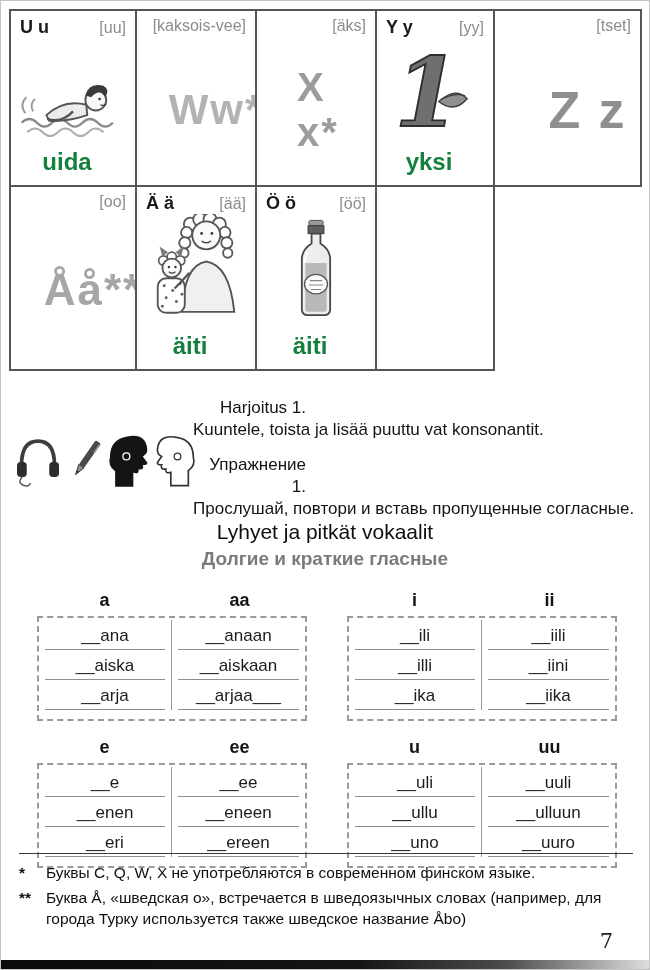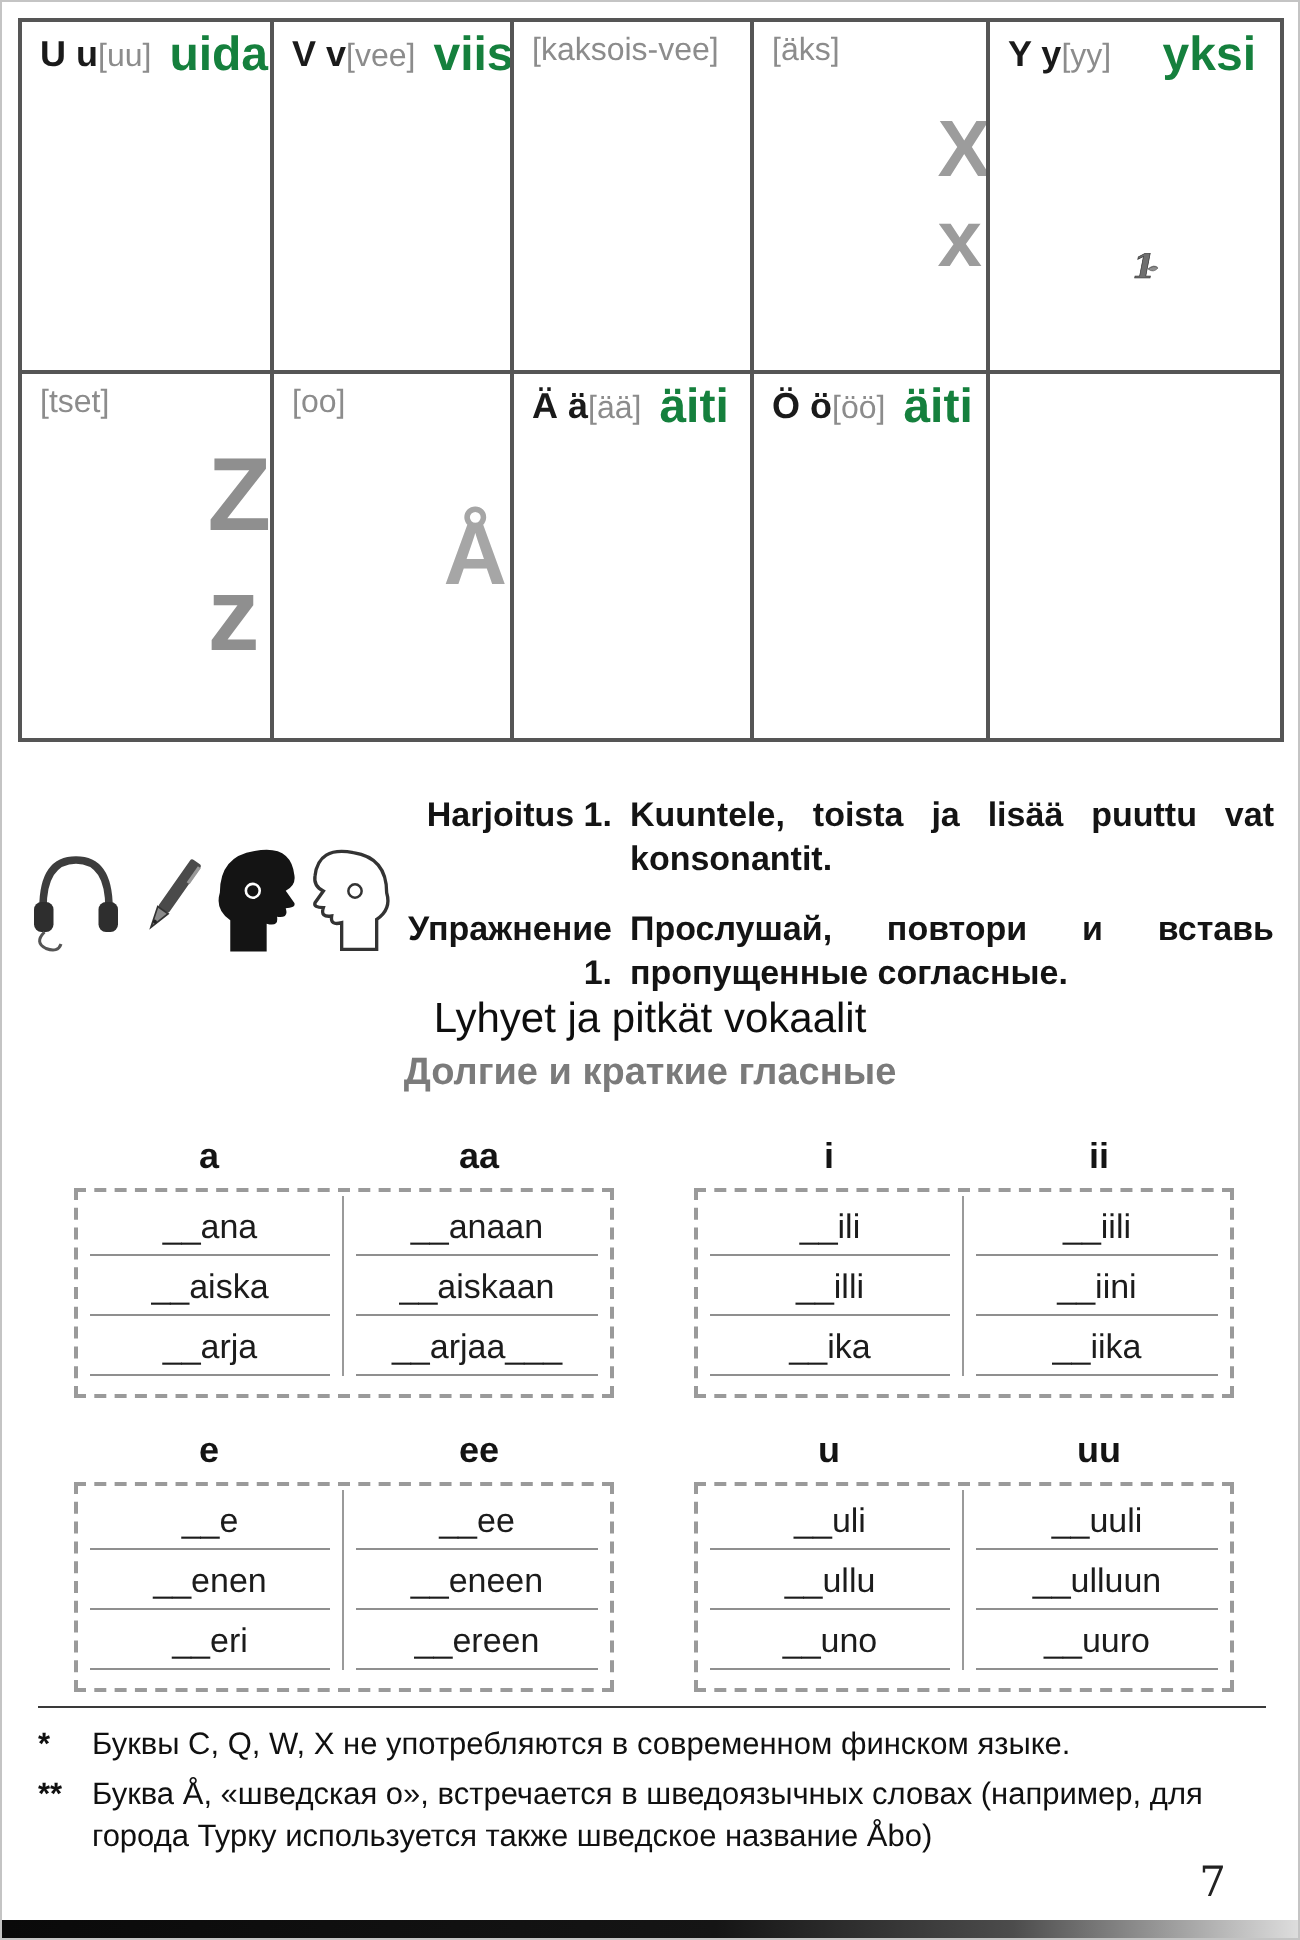--- a/index.html
+++ b/index.html
@@ -5,39 +5,39 @@
   html,body{margin:0;padding:0;background:#e9e9e9;}
   .page{position:relative;width:650px;height:970px;background:#fff;border:1px solid #c4c4c4;
         box-sizing:border-box;font-family:"Liberation Sans",sans-serif;color:#141414;overflow:hidden;}
 
   
   .alpha-table{margin:8px 8px 0 8px;width:633px;box-sizing:border-box;
     border-top:2px solid #555;border-left:2px solid #555;
     display:grid;grid-template-columns:126px 120px 120px 118px auto;
     grid-template-rows:176px 184px;}
   .acell{border-right:2px solid #555;border-bottom:2px solid #555;box-sizing:border-box;
-    display:flex;overflow:hidden;}
+    display:flex;flex-direction:column;overflow:hidden;}
   .chead{display:flex;justify-content:space-between;align-items:baseline;padding:6px 9px 0 9px;}
   .letters{font-weight:bold;font-size:18px;color:#1a1a1a;white-space:pre;}
   .pron{color:#8c8c8c;font-size:16px;margin-left:auto;white-space:nowrap;}
   .bigletters{flex:1;display:flex;align-items:center;justify-content:center;
     font-weight:bold;letter-spacing:2px;padding-left:40px;}
   .sz-w{font-size:42px;color:#b3b3b3;}
   .sz-x{font-size:40px;color:#9c9c9c;}
   .sz-z{font-size:52px;color:#8f8f8f;}
   .sz-aa{font-size:44px;color:#a6a6a6;}
   .illu{flex:1;display:flex;align-items:flex-end;justify-content:center;overflow:hidden;}
   .word{text-align:center;font-weight:bold;font-size:24px;padding:3px 12px 9px 0;color:#15803d;}
 
   
   .exercise{display:flex;margin:26px 12px 0 10px;}
   .ex-icons{width:182px;flex-shrink:0;display:flex;align-items:center;}
   .ex-icons > span{display:inline-flex;}
   .ex-text{flex:1;display:flex;flex-direction:column;gap:13px;}
-  .ex-line{display:flex;font-size:17px;font-weight:bold;line-height:1.3;}
+  .ex-line{display:flex;font-size:17px;font-weight:normal;line-height:1.3;flex-direction:column;}
   .ex-label{width:122px;flex-shrink:0;text-align:right;padding-right:9px;box-sizing:border-box;}
   .ex-body{flex:1;text-align:justify;}
 
   
   .vowel-title{text-align:center;font-size:21px;font-weight:normal;color:#0e0e0e;}
   .vowel-sub{text-align:center;margin-top:4px;font-size:19px;font-weight:bold;color:#7b7b7b;}
   .vgrid{margin:20px 32px 0 36px;display:grid;grid-template-columns:1fr 1fr;column-gap:40px;row-gap:16px;}
   .vheads{display:grid;grid-template-columns:1fr 1fr;font-weight:bold;font-size:18px;text-align:center;margin-bottom:5px;}
   .vbox{border:2px dashed #9a9a9a;padding:2px 0 9px 0;}
   .vrow{display:grid;grid-template-columns:1fr 1fr;}
@@ -76,32 +76,20 @@
           <path d="M60 40 Q48 53 33 48" stroke="#555" stroke-width="2.5" fill="none"></path>
           <circle cx="84" cy="28" r="11" fill="#f7f7f7" stroke="#555" stroke-width="2"></circle>
           <path d="M73 23 Q77 9 92 13 Q99 17 94 25 Q88 15 79 25 Z" fill="#3a3a3a"></path>
           <circle cx="88" cy="27" r="1.4" fill="#333"></circle>
           <path d="M89 33 q4 2 6 -1" stroke="#333" stroke-width="1.3" fill="none"></path>
         </svg>
       </div>
       <div class="word">uida</div>
     </div>
 
-    <div class="acell">
-      <div class="chead">
-        <span class="letters">V v</span>
-        <span class="pron">[vee]</span>
-      </div>
-      <div class="illu">
-        <svg width="86" height="104" viewBox="0 0 90 110">
-          <text x="46" y="88" text-anchor="middle" font-family="DejaVu Serif, serif" font-size="96" font-weight="bold" font-style="italic" fill="#9c9c9c" stroke="#333" stroke-width="2">5</text>
-        </svg>
-      </div>
-      <div class="word">viisi</div>
-    </div>
 
     <div class="acell">
       <div class="chead">
         <span class="letters"></span>
         <span class="pron">[kaksois-vee]</span>
       </div>
       <div class="bigletters sz-w">Ww*</div>
     </div>
 
     <div class="acell">

